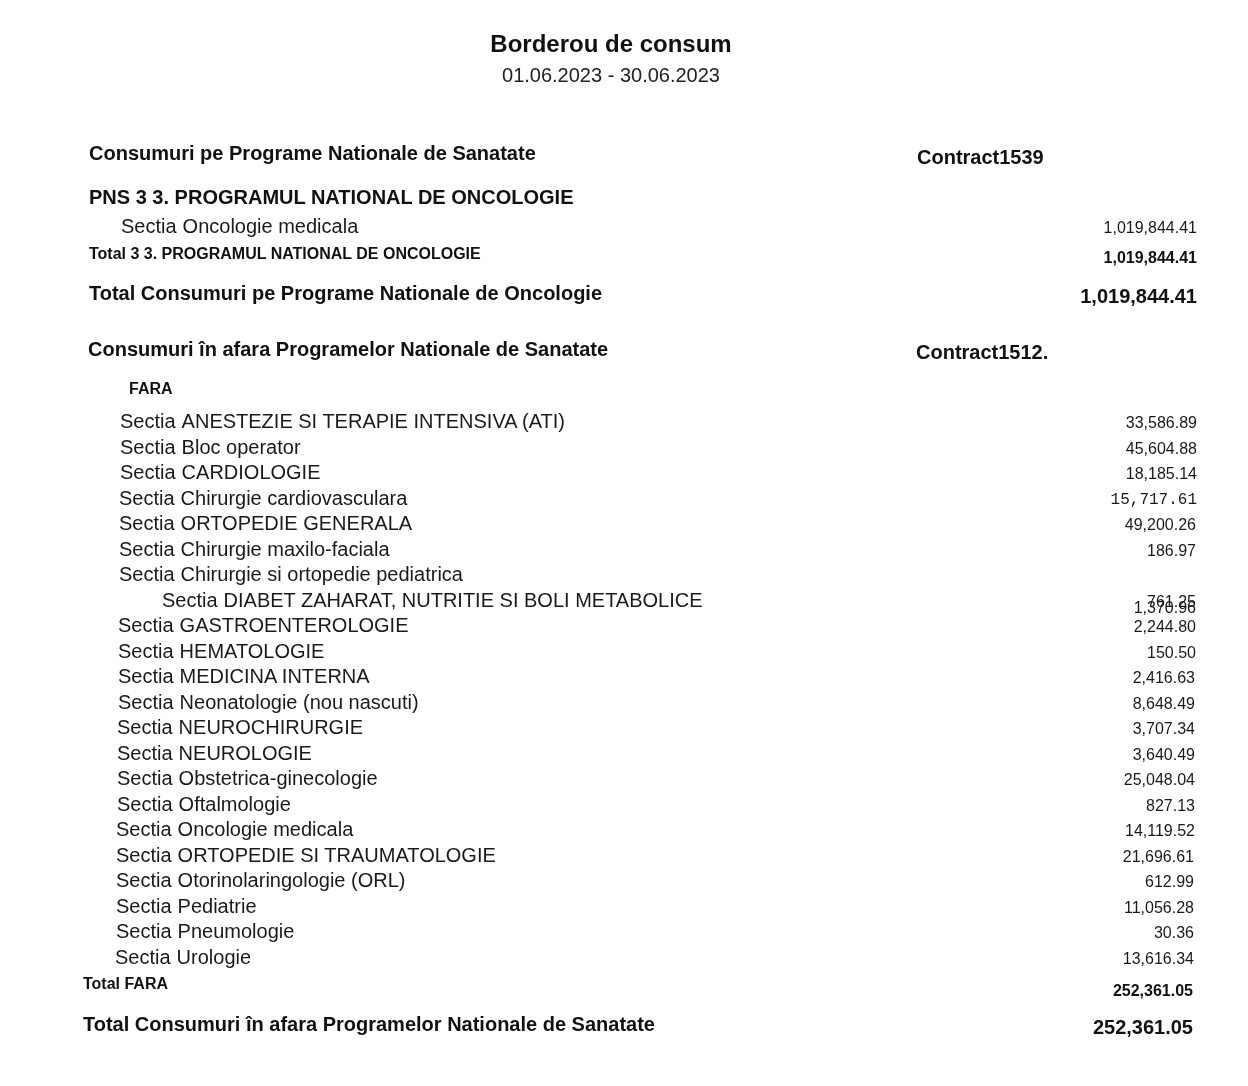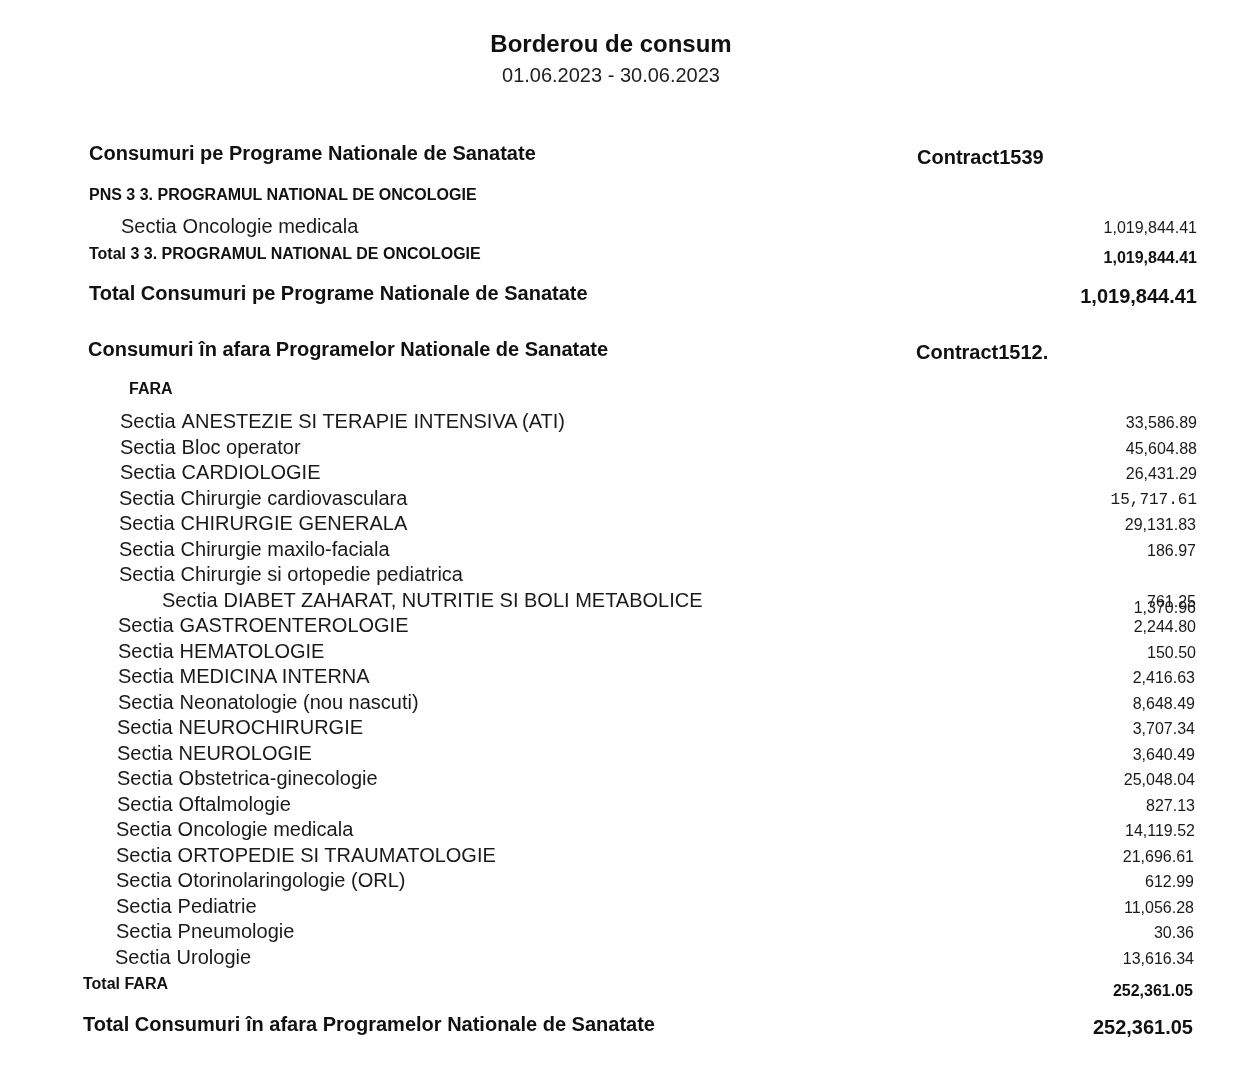--- a/index.html
+++ b/index.html
@@ -5,21 +5,21 @@
     html, body { margin: 0; padding: 0; background: #ffffff; }
     body {
       width: 1248px; height: 1086px; position: relative; overflow: hidden;
       font-family: "Liberation Sans", sans-serif; color: #111111;
     }
     .abs { position: absolute; white-space: nowrap; }
     .title { left: 0; width: 1222px; text-align: center; top: 30px; font-size: 24px; font-weight: bold; }
     .period { left: 0; width: 1222px; text-align: center; top: 64px; font-size: 20px; color: #222; }
     .h-section { font-size: 20px; font-weight: bold; }
     .h-contract { font-size: 20px; font-weight: bold; }
-    .pns { font-size: 16px; font-weight: bold; }
+    .pns { font-size: 20px; font-weight: bold; }
     .row-label { font-size: 20px; color: #1a1a1a; }
     .row-label .sectia { margin-right: 6px; }
     .amount { font-size: 16px; text-align: right; width: 200px; color: #1a1a1a; }
     .amount-bold { font-size: 16px; font-weight: bold; text-align: right; width: 200px; }
     .amount-total { font-size: 20px; font-weight: bold; text-align: right; width: 220px; }
     .sub-total { font-size: 16px; font-weight: bold; }
     .grand-total { font-size: 20px; font-weight: bold; }
     .fara { font-size: 16px; font-weight: bold; }
   </style>
 </head>
@@ -38,49 +38,49 @@
   <div>
     <div class="abs row-label" style="left:121px; top:215px;">
       <span class="sectia">Sectia</span><span>Oncologie medicala</span>
     </div>
     <div class="abs amount" style="left:997px; top:219px;">1,019,844.41</div>
   </div>
 
   <div class="abs sub-total" style="left:89px; top:245px;">Total 3 3. PROGRAMUL NATIONAL DE ONCOLOGIE</div>
   <div class="abs amount-bold" style="left:997px; top:249px;">1,019,844.41</div>
 
-  <div class="abs grand-total" style="left:89px; top:282px;">Total Consumuri pe Programe Nationale de Sanatate</div>
+  <div class="abs grand-total" style="left:89px; top:282px;">Total Consumuri pe Programe Nationale de Oncologie</div>
   <div class="abs amount-total" style="left:977px; top:285px;">1,019,844.41</div>
 </div>
 
 <div>
   <div class="abs h-section" style="left:88px; top:338px;">Consumuri în afara Programelor Nationale de Sanatate</div>
   <div class="abs h-contract" style="left:916px; top:341px;">Contract1512.</div>
   <div class="abs fara" style="left:129px; top:380px;">FARA</div>
 
   <div id="non-pns-rows">
       <div>
         <div class="abs row-label" style="left: 120px; top: 410px;"><span class="sectia">Sectia</span><span>ANESTEZIE SI TERAPIE INTENSIVA (ATI)</span></div>
         <div class="abs amount" style="left: 997px; top: 414px;">33,586.89</div>
       </div>
       <div>
         <div class="abs row-label" style="left: 120px; top: 435.5px;"><span class="sectia">Sectia</span><span>Bloc operator</span></div>
         <div class="abs amount" style="left: 997px; top: 439.5px;">45,604.88</div>
       </div>
       <div>
         <div class="abs row-label" style="left: 120px; top: 461px;"><span class="sectia">Sectia</span><span>CARDIOLOGIE</span></div>
-        <div class="abs amount" style="left: 997px; top: 465px;">26,431.29</div>
+        <div class="abs amount" style="left: 997px; top: 465px;">18,185.14</div>
       </div>
       <div>
         <div class="abs row-label" style="left: 119px; top: 486.5px;"><span class="sectia">Sectia</span><span>Chirurgie cardiovasculara</span></div>
         <div class="abs amount" style="left: 997px; top: 490.5px; font-family: Liberation Mono, monospace;">15,717.61</div>
       </div>
       <div>
-        <div class="abs row-label" style="left: 119px; top: 512px;"><span class="sectia">Sectia</span><span>CHIRURGIE GENERALA</span></div>
-        <div class="abs amount" style="left: 996px; top: 516px;">29,131.83</div>
+        <div class="abs row-label" style="left: 119px; top: 512px;"><span class="sectia">Sectia</span><span>ORTOPEDIE GENERALA</span></div>
+        <div class="abs amount" style="left: 996px; top: 516px;">49,200.26</div>
       </div>
       <div>
         <div class="abs row-label" style="left: 119px; top: 537.5px;"><span class="sectia">Sectia</span><span>Chirurgie maxilo-faciala</span></div>
         <div class="abs amount" style="left: 996px; top: 541.5px;">186.97</div>
       </div>
       <div>
         <div class="abs row-label" style="left: 119px; top: 563px;"><span class="sectia">Sectia</span><span>Chirurgie si ortopedie pediatrica</span></div>
         <div class="abs amount" style="left: 996px; top: 567px; margin-top: 32px;">1,370.96</div>
       </div>
       <div>

